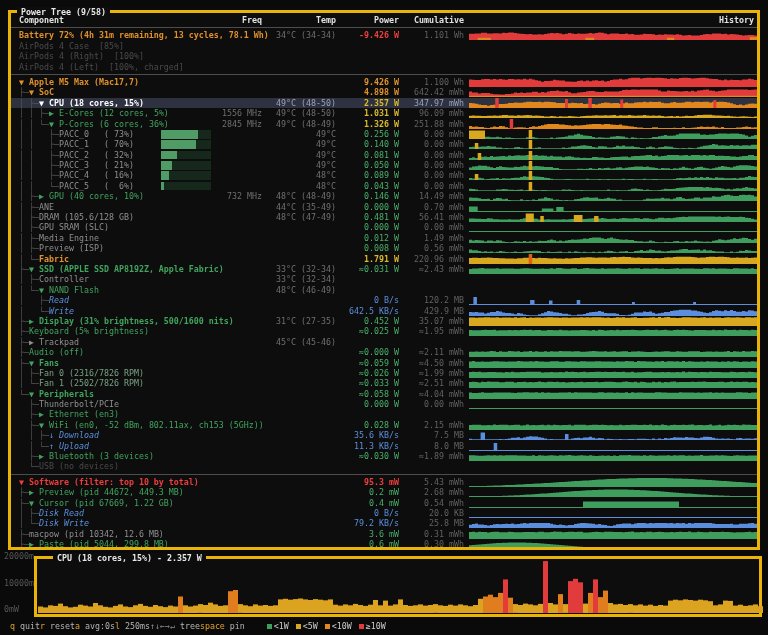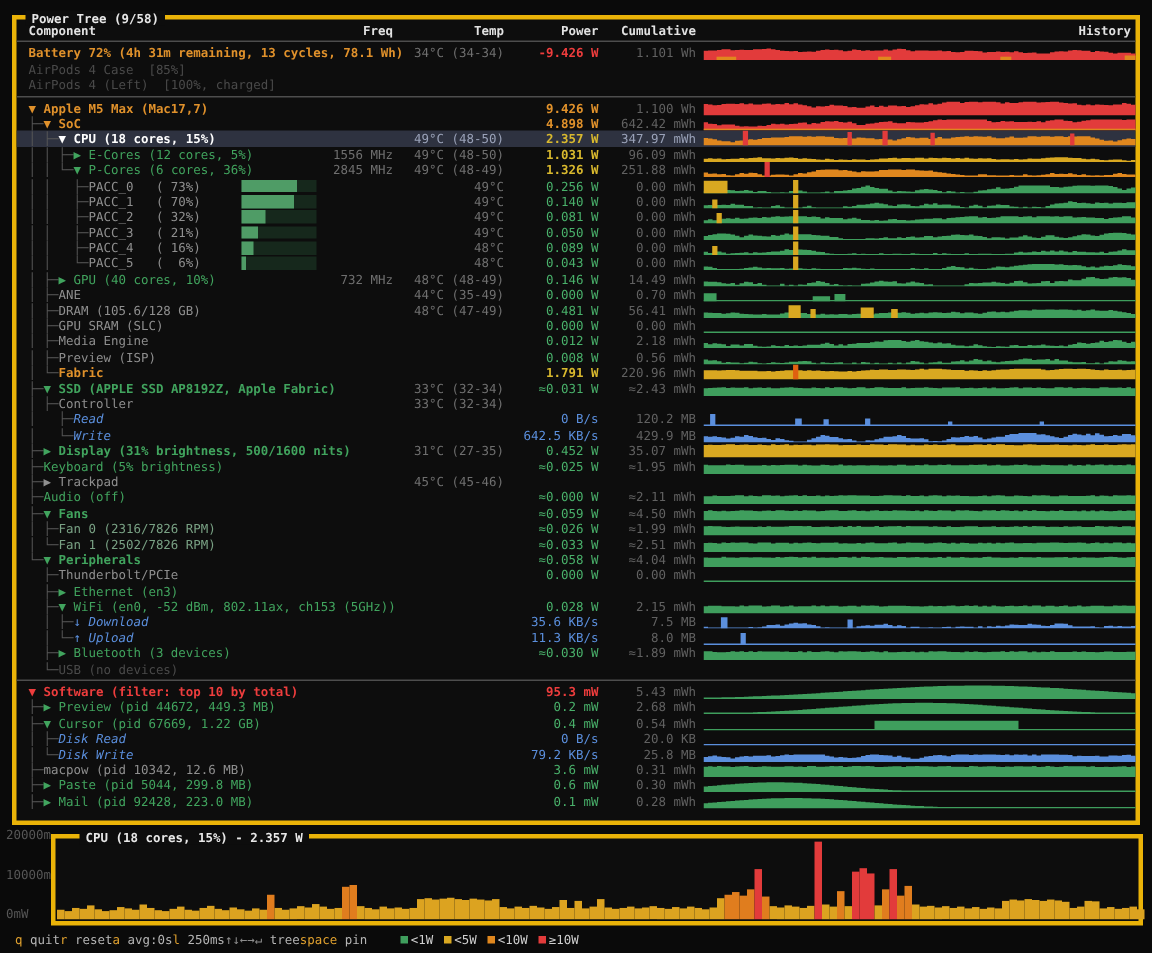--- a/index.html
+++ b/index.html
@@ -58,20 +58,21 @@
         <i></i>
       </div>
       <div class="row"><span class="nm n-orange bold">Battery 72% (4h 31m remaining, 13 cycles, 78.1 Wh)</span><span class="col t-col">34°C (34-34)</span><span class="col w-col w-red">-9.426 W</span><span class="col c-col">1.101 Wh</span><div class="hist"><svg width="291" height="10">
             <path d="M0,10L0,3.8L3,3.8L3,3.7L6,3.7L6,3.6L9,3.6L9,3.4L12,3.4L12,2.8L15,2.8L15,2.8L18,2.8L18,3.5L21,3.5L21,3.4L24,3.4L24,3.2L27,3.2L27,3.3L30,3.3L30,3.4L33,3.4L33,2.8L36,2.8L36,2.9L39,2.9L39,2.6L42,2.6L42,2.4L45,2.4L45,2.9L48,2.9L48,3.4L51,3.4L51,3.8L54,3.8L54,4.0L57,4.0L57,4.2L60,4.2L60,4.0L63,4.0L63,4.6L66,4.6L66,4.5L69,4.5L69,4.3L72,4.3L72,4.5L75,4.5L75,3.9L78,3.9L78,3.4L81,3.4L81,3.0L84,3.0L84,3.3L87,3.3L87,3.1L90,3.1L90,3.5L93,3.5L93,4.2L96,4.2L96,3.8L99,3.8L99,3.0L102,3.0L102,3.4L105,3.4L105,3.9L108,3.9L108,3.5L111,3.5L111,3.8L114,3.8L114,3.7L117,3.7L117,3.6L120,3.6L120,3.0L123,3.0L123,3.6L126,3.6L126,3.0L129,3.0L129,2.5L132,2.5L132,2.7L135,2.7L135,3.5L138,3.5L138,4.2L141,4.2L141,3.6L144,3.6L144,3.6L147,3.6L147,3.6L150,3.6L150,3.9L153,3.9L153,3.9L156,3.9L156,3.6L159,3.6L159,4.2L162,4.2L162,4.0L165,4.0L165,4.7L168,4.7L168,4.8L171,4.8L171,4.6L174,4.6L174,3.8L177,3.8L177,3.9L180,3.9L180,4.0L183,4.0L183,4.2L186,4.2L186,5.0L189,5.0L189,4.6L192,4.6L192,4.7L195,4.7L195,4.3L198,4.3L198,4.6L201,4.6L201,4.5L204,4.5L204,4.8L207,4.8L207,4.2L210,4.2L210,4.8L213,4.8L213,5.4L216,5.4L216,5.2L219,5.2L219,5.0L222,5.0L222,5.6L225,5.6L225,5.6L228,5.6L228,5.6L231,5.6L231,4.9L234,4.9L234,4.3L237,4.3L237,4.1L240,4.1L240,4.3L243,4.3L243,3.6L246,3.6L246,3.4L249,3.4L249,3.5L252,3.5L252,3.9L255,3.9L255,3.8L258,3.8L258,4.6L261,4.6L261,4.0L264,4.0L264,4.3L267,4.3L267,4.5L270,4.5L270,5.1L273,5.1L273,5.6L276,5.6L276,5.2L279,5.2L279,5.1L282,5.1L282,5.1L285,5.1L285,5.6L288,5.6L288,5.5L291,5.5L291,10Z" fill="#e23b3b"></path>
             <rect x="8.7" y="7.8" width="13.1" height="2.2" fill="#e0871e"></rect>
             <rect x="116.4" y="7.8" width="8.7" height="2.2" fill="#e0871e"></rect>
             <rect x="197.9" y="7.8" width="7.3" height="2.2" fill="#e0871e"></rect>
             <rect x="280.8" y="7.0" width="10.2" height="3.0" fill="#e0871e"></rect>
           </svg></div></div>
       <div class="row"><span class="nm n-dgray">AirPods 4 Case  [85%]</span><div class="hist"><svg width="291" height="10"></svg></div></div>
+      <div class="row"><span class="nm n-dgray">AirPods 4 (Right)  [100%]</span><div class="hist"><svg width="291" height="10"></svg></div></div>
       <div class="row"><span class="nm n-dgray">AirPods 4 (Left)  [100%, charged]</span><div class="hist"><svg width="291" height="10"></svg></div></div>
       <div class="sep">
         <i></i>
       </div>
       <div class="row"><span class="nm n-orange bold">▼ Apple M5 Max (Mac17,7)</span><span class="col w-col w-orange">9.426 W</span><span class="col c-col">1.100 Wh</span><div class="hist"><svg width="291" height="10">
             <path d="M0,10L0,2.4L3,2.4L3,2.7L6,2.7L6,3.1L9,3.1L9,3.0L12,3.0L12,2.3L15,2.3L15,2.1L18,2.1L18,2.1L21,2.1L21,2.4L24,2.4L24,1.9L27,1.9L27,2.5L30,2.5L30,2.0L33,2.0L33,2.6L36,2.6L36,2.7L39,2.7L39,2.1L42,2.1L42,2.0L45,2.0L45,2.6L48,2.6L48,2.3L51,2.3L51,2.5L54,2.5L54,1.7L57,1.7L57,2.5L60,2.5L60,1.8L63,1.8L63,2.6L66,2.6L66,3.2L69,3.2L69,3.8L72,3.8L72,4.7L75,4.7L75,3.9L78,3.9L78,4.0L81,4.0L81,3.7L84,3.7L84,2.8L87,2.8L87,3.3L90,3.3L90,3.4L93,3.4L93,3.6L96,3.6L96,4.5L99,4.5L99,4.4L102,4.4L102,4.8L105,4.8L105,4.8L108,4.8L108,4.0L111,4.0L111,3.4L114,3.4L114,4.3L117,4.3L117,3.5L120,3.5L120,4.2L123,4.2L123,3.4L126,3.4L126,3.3L129,3.3L129,3.9L132,3.9L132,3.6L135,3.6L135,4.4L138,4.4L138,3.9L141,3.9L141,3.1L144,3.1L144,2.5L147,2.5L147,2.6L150,2.6L150,1.8L153,1.8L153,2.6L156,2.6L156,2.2L159,2.2L159,1.3L162,1.3L162,0.8L165,0.8L165,0.8L168,0.8L168,0.8L171,0.8L171,1.6L174,1.6L174,1.0L177,1.0L177,0.8L180,0.8L180,0.8L183,0.8L183,1.1L186,1.1L186,0.8L189,0.8L189,0.8L192,0.8L192,0.9L195,0.9L195,1.2L198,1.2L198,2.0L201,2.0L201,1.2L204,1.2L204,1.6L207,1.6L207,1.7L210,1.7L210,1.1L213,1.1L213,0.8L216,0.8L216,0.8L219,0.8L219,0.9L222,0.9L222,1.4L225,1.4L225,1.2L228,1.2L228,1.0L231,1.0L231,0.8L234,0.8L234,0.8L237,0.8L237,1.3L240,1.3L240,1.7L243,1.7L243,2.0L246,2.0L246,1.9L249,1.9L249,2.8L252,2.8L252,3.2L255,3.2L255,2.6L258,2.6L258,3.2L261,3.2L261,2.7L264,2.7L264,2.9L267,2.9L267,3.0L270,3.0L270,3.2L273,3.2L273,2.6L276,2.6L276,2.6L279,2.6L279,1.7L282,1.7L282,2.2L285,2.2L285,2.9L288,2.9L288,2.5L291,2.5L291,10Z" fill="#e23b3b"></path>
           </svg></div></div>
       <div class="row"><span class="pre">├─</span><span class="nm n-orange bold">▼ SoC</span><span class="col w-col w-orange">4.898 W</span><span class="col c-col">642.42 mWh</span><div class="hist"><svg width="291" height="10">
             <path d="M0,10L0,4.5L3,4.5L3,5.5L6,5.5L6,5.6L9,5.6L9,6.5L12,6.5L12,6.0L15,6.0L15,6.0L18,6.0L18,6.0L21,6.0L21,6.8L24,6.8L24,7.3L27,7.3L27,7.2L30,7.2L30,7.4L33,7.4L33,7.4L36,7.4L36,6.9L39,6.9L39,7.0L42,7.0L42,6.4L45,6.4L45,5.5L48,5.5L48,5.9L51,5.9L51,5.5L54,5.5L54,6.0L57,6.0L57,5.6L60,5.6L60,5.5L63,5.5L63,4.8L66,4.8L66,4.7L69,4.7L69,5.8L72,5.8L72,5.0L75,5.0L75,5.4L78,5.4L78,4.4L81,4.4L81,3.9L84,3.9L84,4.0L87,4.0L87,3.6L90,3.6L90,4.3L93,4.3L93,4.6L96,4.6L96,4.1L99,4.1L99,5.2L102,5.2L102,6.3L105,6.3L105,6.3L108,6.3L108,5.5L111,5.5L111,5.3L114,5.3L114,4.9L117,4.9L117,4.3L120,4.3L120,4.1L123,4.1L123,3.9L126,3.9L126,4.8L129,4.8L129,5.1L132,5.1L132,5.1L135,5.1L135,4.3L138,4.3L138,4.5L141,4.5L141,4.6L144,4.6L144,4.6L147,4.6L147,4.4L150,4.4L150,3.9L153,3.9L153,3.1L156,3.1L156,2.7L159,2.7L159,3.0L162,3.0L162,2.6L165,2.6L165,2.6L168,2.6L168,2.7L171,2.7L171,2.6L174,2.6L174,2.6L177,2.6L177,2.6L180,2.6L180,2.6L183,2.6L183,2.6L186,2.6L186,2.6L189,2.6L189,3.6L192,3.6L192,4.5L195,4.5L195,4.4L198,4.4L198,3.6L201,3.6L201,4.0L204,4.0L204,3.9L207,3.9L207,4.3L210,4.3L210,4.4L213,4.4L213,4.3L216,4.3L216,4.1L219,4.1L219,4.4L222,4.4L222,3.8L225,3.8L225,4.5L228,4.5L228,3.5L231,3.5L231,3.2L234,3.2L234,2.7L237,2.7L237,2.6L240,2.6L240,3.5L243,3.5L243,3.7L246,3.7L246,4.5L249,4.5L249,4.1L252,4.1L252,3.5L255,3.5L255,3.2L258,3.2L258,2.6L261,2.6L261,2.6L264,2.6L264,2.6L267,2.6L267,2.6L270,2.6L270,2.6L273,2.6L273,2.6L276,2.6L276,2.6L279,2.6L279,3.0L282,3.0L282,2.7L285,2.7L285,2.6L288,2.6L288,2.8L291,2.8L291,10Z" fill="#e23b3b"></path>
             <rect x="0.0" y="8.8" width="291.0" height="1.2" fill="#e0871e"></rect>
@@ -131,34 +132,35 @@
       <div class="row"><span class="pre">│ ├─</span><span class="nm n-gray">DRAM (105.6/128 GB)</span><span class="col t-col">48°C (47-49)</span><span class="col w-col w-green">0.481 W</span><span class="col c-col">56.41 mWh</span><div class="hist"><svg width="291" height="10">
             <path d="M0,10L0,6.4L3,6.4L3,6.5L6,6.5L6,6.7L9,6.7L9,6.7L12,6.7L12,7.1L15,7.1L15,6.9L18,6.9L18,6.3L21,6.3L21,6.5L24,6.5L24,7.2L27,7.2L27,7.3L30,7.3L30,7.5L33,7.5L33,7.6L36,7.6L36,7.6L39,7.6L39,7.3L42,7.3L42,7.6L45,7.6L45,7.6L48,7.6L48,7.6L51,7.6L51,7.0L54,7.0L54,6.3L57,6.3L57,5.8L60,5.8L60,6.0L63,6.0L63,6.6L66,6.6L66,6.7L69,6.7L69,7.4L72,7.4L72,7.5L75,7.5L75,7.6L78,7.6L78,7.2L81,7.2L81,7.6L84,7.6L84,7.5L87,7.5L87,7.6L90,7.6L90,7.4L93,7.4L93,7.3L96,7.3L96,7.6L99,7.6L99,7.3L102,7.3L102,7.1L105,7.1L105,7.6L108,7.6L108,7.6L111,7.6L111,7.6L114,7.6L114,7.0L117,7.0L117,6.7L120,6.7L120,6.6L123,6.6L123,6.3L126,6.3L126,5.8L129,5.8L129,6.5L132,6.5L132,6.1L135,6.1L135,6.5L138,6.5L138,7.1L141,7.1L141,6.8L144,6.8L144,6.5L147,6.5L147,6.9L150,6.9L150,6.4L153,6.4L153,6.1L156,6.1L156,6.3L159,6.3L159,6.6L162,6.6L162,6.5L165,6.5L165,5.9L168,5.9L168,6.2L171,6.2L171,6.9L174,6.9L174,6.3L177,6.3L177,6.3L180,6.3L180,6.8L183,6.8L183,7.2L186,7.2L186,6.5L189,6.5L189,5.8L192,5.8L192,5.7L195,5.7L195,6.2L198,6.2L198,5.9L201,5.9L201,6.2L204,6.2L204,5.7L207,5.7L207,5.2L210,5.2L210,4.9L213,4.9L213,4.8L216,4.8L216,5.0L219,5.0L219,4.4L222,4.4L222,4.5L225,4.5L225,4.5L228,4.5L228,4.4L231,4.4L231,4.4L234,4.4L234,4.5L237,4.5L237,4.4L240,4.4L240,4.4L243,4.4L243,4.5L246,4.5L246,4.8L249,4.8L249,4.5L252,4.5L252,5.1L255,5.1L255,4.8L258,4.8L258,4.4L261,4.4L261,5.0L264,5.0L264,5.1L267,5.1L267,5.1L270,5.1L270,4.7L273,4.7L273,5.1L276,5.1L276,5.7L279,5.7L279,6.1L282,6.1L282,6.7L285,6.7L285,7.4L288,7.4L288,7.6L291,7.6L291,10Z" fill="#3f9e5d"></path>
             <rect x="56.7" y="1.5" width="8.1" height="8.5" fill="#d9a821"></rect>
             <rect x="71.3" y="4.0" width="3.5" height="6.0" fill="#d9a821"></rect>
             <rect x="104.8" y="3.0" width="8.7" height="7.0" fill="#d9a821"></rect>
             <rect x="125.1" y="4.0" width="4.4" height="6.0" fill="#d9a821"></rect>
           </svg></div></div>
       <div class="row"><span class="pre">│ ├─</span><span class="nm n-gray">GPU SRAM (SLC)</span><span class="col w-col w-green">0.000 W</span><span class="col c-col">0.00 mWh</span><div class="hist"><svg width="291" height="10">
             <path d="M0,10L0,9.0L3,9.0L3,9.0L6,9.0L6,9.0L9,9.0L9,9.0L12,9.0L12,9.0L15,9.0L15,9.0L18,9.0L18,9.0L21,9.0L21,9.0L24,9.0L24,9.0L27,9.0L27,9.0L30,9.0L30,9.0L33,9.0L33,9.0L36,9.0L36,9.0L39,9.0L39,9.0L42,9.0L42,9.0L45,9.0L45,9.0L48,9.0L48,9.0L51,9.0L51,9.0L54,9.0L54,9.0L57,9.0L57,9.0L60,9.0L60,9.0L63,9.0L63,9.0L66,9.0L66,9.0L69,9.0L69,9.0L72,9.0L72,9.0L75,9.0L75,9.0L78,9.0L78,9.0L81,9.0L81,9.0L84,9.0L84,9.0L87,9.0L87,9.0L90,9.0L90,9.0L93,9.0L93,9.0L96,9.0L96,9.0L99,9.0L99,9.0L102,9.0L102,9.0L105,9.0L105,9.0L108,9.0L108,9.0L111,9.0L111,9.0L114,9.0L114,9.0L117,9.0L117,9.0L120,9.0L120,9.0L123,9.0L123,9.0L126,9.0L126,9.0L129,9.0L129,9.0L132,9.0L132,9.0L135,9.0L135,9.0L138,9.0L138,9.0L141,9.0L141,9.0L144,9.0L144,9.0L147,9.0L147,9.0L150,9.0L150,9.0L153,9.0L153,9.0L156,9.0L156,9.0L159,9.0L159,9.0L162,9.0L162,9.0L165,9.0L165,9.0L168,9.0L168,9.0L171,9.0L171,9.0L174,9.0L174,9.0L177,9.0L177,9.0L180,9.0L180,9.0L183,9.0L183,9.0L186,9.0L186,9.0L189,9.0L189,9.0L192,9.0L192,9.0L195,9.0L195,9.0L198,9.0L198,9.0L201,9.0L201,9.0L204,9.0L204,9.0L207,9.0L207,9.0L210,9.0L210,9.0L213,9.0L213,9.0L216,9.0L216,9.0L219,9.0L219,9.0L222,9.0L222,9.0L225,9.0L225,9.0L228,9.0L228,9.0L231,9.0L231,9.0L234,9.0L234,9.0L237,9.0L237,9.0L240,9.0L240,9.0L243,9.0L243,9.0L246,9.0L246,9.0L249,9.0L249,9.0L252,9.0L252,9.0L255,9.0L255,9.0L258,9.0L258,9.0L261,9.0L261,9.0L264,9.0L264,9.0L267,9.0L267,9.0L270,9.0L270,9.0L273,9.0L273,9.0L276,9.0L276,9.0L279,9.0L279,9.0L282,9.0L282,9.0L285,9.0L285,9.0L288,9.0L288,9.0L291,9.0L291,10Z" fill="#3f9e5d"></path>
           </svg></div></div>
-      <div class="row"><span class="pre">│ ├─</span><span class="nm n-gray">Media Engine</span><span class="col w-col w-green">0.012 W</span><span class="col c-col">2.18 mWh</span><div class="hist"><svg width="291" height="10">
+      <div class="row"><span class="pre">│ ├─</span><span class="nm n-gray">Media Engine</span><span class="col w-col w-green">0.012 W</span><span class="col c-col">1.49 mWh</span><div class="hist"><svg width="291" height="10">
             <path d="M0,10L0,6.7L3,6.7L3,7.5L6,7.5L6,6.9L9,6.9L9,7.2L12,7.2L12,7.5L15,7.5L15,8.6L18,8.6L18,7.6L21,7.6L21,7.6L24,7.6L24,8.3L27,8.3L27,7.3L30,7.3L30,7.4L33,7.4L33,8.5L36,8.5L36,9.0L39,9.0L39,9.2L42,9.2L42,9.0L45,9.0L45,8.2L48,8.2L48,8.6L51,8.6L51,8.8L54,8.8L54,8.0L57,8.0L57,8.7L60,8.7L60,8.3L63,8.3L63,8.7L66,8.7L66,8.4L69,8.4L69,7.8L72,7.8L72,7.9L75,7.9L75,7.9L78,7.9L78,7.2L81,7.2L81,6.5L84,6.5L84,7.3L87,7.3L87,8.3L90,8.3L90,7.5L93,7.5L93,8.3L96,8.3L96,7.4L99,7.4L99,7.1L102,7.1L102,6.6L105,6.6L105,6.7L108,6.7L108,6.6L111,6.6L111,6.2L114,6.2L114,5.6L117,5.6L117,5.8L120,5.8L120,4.9L123,4.9L123,4.6L126,4.6L126,4.6L129,4.6L129,4.6L132,4.6L132,5.3L135,5.3L135,5.9L138,5.9L138,5.2L141,5.2L141,4.6L144,4.6L144,5.5L147,5.5L147,5.9L150,5.9L150,6.4L153,6.4L153,6.8L156,6.8L156,6.4L159,6.4L159,7.0L162,7.0L162,6.9L165,6.9L165,7.9L168,7.9L168,8.3L171,8.3L171,8.3L174,8.3L174,8.8L177,8.8L177,8.5L180,8.5L180,7.5L183,7.5L183,8.2L186,8.2L186,8.9L189,8.9L189,9.2L192,9.2L192,9.3L195,9.3L195,8.8L198,8.8L198,9.0L201,9.0L201,9.1L204,9.1L204,8.2L207,8.2L207,8.0L210,8.0L210,8.7L213,8.7L213,8.7L216,8.7L216,8.0L219,8.0L219,8.4L222,8.4L222,8.2L225,8.2L225,7.6L228,7.6L228,8.3L231,8.3L231,8.5L234,8.5L234,8.7L237,8.7L237,8.4L240,8.4L240,8.8L243,8.8L243,7.8L246,7.8L246,7.3L249,7.3L249,6.3L252,6.3L252,6.7L255,6.7L255,7.2L258,7.2L258,6.7L261,6.7L261,6.3L264,6.3L264,5.2L267,5.2L267,6.0L270,6.0L270,5.5L273,5.5L273,4.7L276,4.7L276,4.9L279,4.9L279,5.9L282,5.9L282,6.7L285,6.7L285,5.8L288,5.8L288,6.6L291,6.6L291,10Z" fill="#3f9e5d"></path>
           </svg></div></div>
       <div class="row"><span class="pre">│ ├─</span><span class="nm n-gray">Preview (ISP)</span><span class="col w-col w-green">0.008 W</span><span class="col c-col">0.56 mWh</span><div class="hist"><svg width="291" height="10">
             <path d="M0,10L0,6.6L3,6.6L3,7.3L6,7.3L6,7.2L9,7.2L9,7.9L12,7.9L12,8.8L15,8.8L15,8.3L18,8.3L18,8.7L21,8.7L21,8.6L24,8.6L24,9.2L27,9.2L27,8.8L30,8.8L30,8.1L33,8.1L33,8.5L36,8.5L36,9.1L39,9.1L39,9.3L42,9.3L42,9.0L45,9.0L45,8.5L48,8.5L48,8.9L51,8.9L51,9.0L54,9.0L54,8.6L57,8.6L57,8.2L60,8.2L60,8.1L63,8.1L63,7.8L66,7.8L66,7.7L69,7.7L69,7.9L72,7.9L72,8.9L75,8.9L75,9.3L78,9.3L78,8.5L81,8.5L81,8.9L84,8.9L84,9.0L87,9.0L87,8.7L90,8.7L90,8.5L93,8.5L93,9.3L96,9.3L96,9.3L99,9.3L99,8.6L102,8.6L102,9.3L105,9.3L105,8.3L108,8.3L108,8.7L111,8.7L111,9.3L114,9.3L114,8.8L117,8.8L117,9.3L120,9.3L120,9.3L123,9.3L123,8.8L126,8.8L126,9.3L129,9.3L129,8.7L132,8.7L132,9.3L135,9.3L135,8.6L138,8.6L138,7.7L141,7.7L141,8.0L144,8.0L144,8.7L147,8.7L147,9.3L150,9.3L150,8.6L153,8.6L153,8.5L156,8.5L156,8.0L159,8.0L159,8.9L162,8.9L162,8.9L165,8.9L165,8.0L168,8.0L168,7.8L171,7.8L171,7.1L174,7.1L174,8.0L177,8.0L177,7.4L180,7.4L180,6.4L183,6.4L183,6.9L186,6.9L186,7.8L189,7.8L189,7.4L192,7.4L192,8.2L195,8.2L195,8.5L198,8.5L198,8.0L201,8.0L201,7.6L204,7.6L204,7.5L207,7.5L207,7.2L210,7.2L210,6.5L213,6.5L213,6.0L216,6.0L216,6.1L219,6.1L219,7.0L222,7.0L222,6.7L225,6.7L225,6.7L228,6.7L228,6.4L231,6.4L231,7.4L234,7.4L234,6.4L237,6.4L237,7.4L240,7.4L240,7.3L243,7.3L243,8.1L246,8.1L246,8.5L249,8.5L249,8.5L252,8.5L252,8.4L255,8.4L255,9.2L258,9.2L258,9.2L261,9.2L261,8.6L264,8.6L264,9.3L267,9.3L267,8.7L270,8.7L270,7.8L273,7.8L273,8.0L276,8.0L276,7.1L279,7.1L279,7.5L282,7.5L282,8.0L285,8.0L285,7.9L288,7.9L288,8.3L291,8.3L291,10Z" fill="#3f9e5d"></path>
           </svg></div></div>
       <div class="row"><span class="pre">│ └─</span><span class="nm n-orange bold">Fabric</span><span class="col w-col w-yellow">1.791 W</span><span class="col c-col">220.96 mWh</span><div class="hist"><svg width="291" height="10">
             <path d="M0,10L0,3.9L3,3.9L3,3.8L6,3.8L6,3.8L9,3.8L9,4.0L12,4.0L12,3.8L15,3.8L15,3.7L18,3.7L18,3.6L21,3.6L21,3.8L24,3.8L24,4.1L27,4.1L27,4.1L30,4.1L30,4.2L33,4.2L33,4.2L36,4.2L36,4.5L39,4.5L39,4.5L42,4.5L42,4.4L45,4.4L45,4.7L48,4.7L48,4.3L51,4.3L51,4.2L54,4.2L54,3.8L57,3.8L57,3.8L60,3.8L60,4.2L63,4.2L63,3.9L66,3.9L66,4.2L69,4.2L69,3.8L72,3.8L72,4.1L75,4.1L75,4.0L78,4.0L78,4.3L81,4.3L81,4.5L84,4.5L84,4.3L87,4.3L87,4.5L90,4.5L90,4.6L93,4.6L93,4.7L96,4.7L96,4.3L99,4.3L99,4.6L102,4.6L102,4.3L105,4.3L105,4.0L108,4.0L108,3.9L111,3.9L111,3.5L114,3.5L114,3.6L117,3.6L117,3.3L120,3.3L120,3.3L123,3.3L123,3.6L126,3.6L126,3.7L129,3.7L129,3.4L132,3.4L132,3.4L135,3.4L135,3.5L138,3.5L138,3.7L141,3.7L141,3.3L144,3.3L144,2.9L147,2.9L147,3.3L150,3.3L150,2.9L153,2.9L153,2.8L156,2.8L156,2.9L159,2.9L159,3.1L162,3.1L162,3.4L165,3.4L165,3.7L168,3.7L168,3.6L171,3.6L171,3.7L174,3.7L174,4.1L177,4.1L177,3.9L180,3.9L180,4.0L183,4.0L183,4.3L186,4.3L186,3.9L189,3.9L189,4.2L192,4.2L192,3.9L195,3.9L195,3.5L198,3.5L198,3.3L201,3.3L201,3.4L204,3.4L204,3.0L207,3.0L207,2.8L210,2.8L210,2.8L213,2.8L213,2.8L216,2.8L216,2.8L219,2.8L219,2.8L222,2.8L222,2.9L225,2.9L225,3.3L228,3.3L228,3.8L231,3.8L231,3.6L234,3.6L234,3.4L237,3.4L237,3.0L240,3.0L240,2.8L243,2.8L243,2.8L246,2.8L246,3.0L249,3.0L249,2.8L252,2.8L252,2.8L255,2.8L255,3.0L258,3.0L258,3.3L261,3.3L261,3.7L264,3.7L264,3.8L267,3.8L267,3.4L270,3.4L270,3.7L273,3.7L273,3.7L276,3.7L276,3.5L279,3.5L279,3.9L282,3.9L282,3.7L285,3.7L285,3.5L288,3.5L288,3.2L291,3.2L291,10Z" fill="#d9a821"></path>
             <rect x="59.7" y="0.0" width="3.5" height="10.0" fill="#e06010"></rect>
           </svg></div></div>
       <div class="row"><span class="pre">├─</span><span class="nm n-green bold">▼ SSD (APPLE SSD AP8192Z, Apple Fabric)</span><span class="col t-col">33°C (32-34)</span><span class="col w-col w-green">≈0.031 W</span><span class="col c-col">≈2.43 mWh</span><div class="hist"><svg width="291" height="10">
             <path d="M0,10L0,4.9L3,4.9L3,4.6L6,4.6L6,4.5L9,4.5L9,4.3L12,4.3L12,4.1L15,4.1L15,4.6L18,4.6L18,4.4L21,4.4L21,4.5L24,4.5L24,4.5L27,4.5L27,4.2L30,4.2L30,4.8L33,4.8L33,4.5L36,4.5L36,4.4L39,4.4L39,4.6L42,4.6L42,4.4L45,4.4L45,4.8L48,4.8L48,4.8L51,4.8L51,4.5L54,4.5L54,4.3L57,4.3L57,4.2L60,4.2L60,4.5L63,4.5L63,4.7L66,4.7L66,4.8L69,4.8L69,4.8L72,4.8L72,4.4L75,4.4L75,4.7L78,4.7L78,4.8L81,4.8L81,4.2L84,4.2L84,4.7L87,4.7L87,4.1L90,4.1L90,4.1L93,4.1L93,4.5L96,4.5L96,4.8L99,4.8L99,4.7L102,4.7L102,4.2L105,4.2L105,4.2L108,4.2L108,4.9L111,4.9L111,4.7L114,4.7L114,4.2L117,4.2L117,4.1L120,4.1L120,4.5L123,4.5L123,4.6L126,4.6L126,4.7L129,4.7L129,4.7L132,4.7L132,4.2L135,4.2L135,4.8L138,4.8L138,4.6L141,4.6L141,4.5L144,4.5L144,4.5L147,4.5L147,4.2L150,4.2L150,4.5L153,4.5L153,4.7L156,4.7L156,4.8L159,4.8L159,4.3L162,4.3L162,4.4L165,4.4L165,4.3L168,4.3L168,4.2L171,4.2L171,4.9L174,4.9L174,4.6L177,4.6L177,4.5L180,4.5L180,4.8L183,4.8L183,4.6L186,4.6L186,4.3L189,4.3L189,4.8L192,4.8L192,4.4L195,4.4L195,4.9L198,4.9L198,4.9L201,4.9L201,4.7L204,4.7L204,4.4L207,4.4L207,4.2L210,4.2L210,4.8L213,4.8L213,4.4L216,4.4L216,4.4L219,4.4L219,4.6L222,4.6L222,4.4L225,4.4L225,4.7L228,4.7L228,4.8L231,4.8L231,4.9L234,4.9L234,4.2L237,4.2L237,4.2L240,4.2L240,4.5L243,4.5L243,4.2L246,4.2L246,4.8L249,4.8L249,4.6L252,4.6L252,4.5L255,4.5L255,4.6L258,4.6L258,4.8L261,4.8L261,4.9L264,4.9L264,4.2L267,4.2L267,4.2L270,4.2L270,4.5L273,4.5L273,4.5L276,4.5L276,4.4L279,4.4L279,4.7L282,4.7L282,4.2L285,4.2L285,4.9L288,4.9L288,4.4L291,4.4L291,10Z" fill="#3f9e5d"></path>
           </svg></div></div>
       <div class="row"><span class="pre">│ ├─</span><span class="nm n-gray">Controller</span><span class="col t-col">33°C (32-34)</span><div class="hist"><svg width="291" height="10"></svg></div></div>
+      <div class="row"><span class="pre">│ └─</span><span class="nm n-green">▼ NAND Flash</span><span class="col t-col">48°C (46-49)</span><div class="hist"><svg width="291" height="10"></svg></div></div>
       <div class="row"><span class="pre">│   ├─</span><span class="nm n-blue">Read</span><span class="col w-col w-blue">0 B/s</span><span class="col c-col">120.2 MB</span><div class="hist"><svg width="291" height="10">
             <path d="M0,10L0,9.0L3,9.0L3,9.0L6,9.0L6,9.0L9,9.0L9,9.0L12,9.0L12,9.0L15,9.0L15,9.0L18,9.0L18,9.0L21,9.0L21,9.0L24,9.0L24,9.0L27,9.0L27,9.0L30,9.0L30,9.0L33,9.0L33,9.0L36,9.0L36,9.0L39,9.0L39,9.0L42,9.0L42,9.0L45,9.0L45,9.0L48,9.0L48,9.0L51,9.0L51,9.0L54,9.0L54,9.0L57,9.0L57,9.0L60,9.0L60,9.0L63,9.0L63,9.0L66,9.0L66,9.0L69,9.0L69,9.0L72,9.0L72,9.0L75,9.0L75,9.0L78,9.0L78,9.0L81,9.0L81,9.0L84,9.0L84,9.0L87,9.0L87,9.0L90,9.0L90,9.0L93,9.0L93,9.0L96,9.0L96,9.0L99,9.0L99,9.0L102,9.0L102,9.0L105,9.0L105,9.0L108,9.0L108,9.0L111,9.0L111,9.0L114,9.0L114,9.0L117,9.0L117,9.0L120,9.0L120,9.0L123,9.0L123,9.0L126,9.0L126,9.0L129,9.0L129,9.0L132,9.0L132,9.0L135,9.0L135,9.0L138,9.0L138,9.0L141,9.0L141,9.0L144,9.0L144,9.0L147,9.0L147,9.0L150,9.0L150,9.0L153,9.0L153,9.0L156,9.0L156,9.0L159,9.0L159,9.0L162,9.0L162,9.0L165,9.0L165,9.0L168,9.0L168,9.0L171,9.0L171,9.0L174,9.0L174,9.0L177,9.0L177,9.0L180,9.0L180,9.0L183,9.0L183,9.0L186,9.0L186,9.0L189,9.0L189,9.0L192,9.0L192,9.0L195,9.0L195,9.0L198,9.0L198,9.0L201,9.0L201,9.0L204,9.0L204,9.0L207,9.0L207,9.0L210,9.0L210,9.0L213,9.0L213,9.0L216,9.0L216,9.0L219,9.0L219,9.0L222,9.0L222,9.0L225,9.0L225,9.0L228,9.0L228,9.0L231,9.0L231,9.0L234,9.0L234,9.0L237,9.0L237,9.0L240,9.0L240,9.0L243,9.0L243,9.0L246,9.0L246,9.0L249,9.0L249,9.0L252,9.0L252,9.0L255,9.0L255,9.0L258,9.0L258,9.0L261,9.0L261,9.0L264,9.0L264,9.0L267,9.0L267,9.0L270,9.0L270,9.0L273,9.0L273,9.0L276,9.0L276,9.0L279,9.0L279,9.0L282,9.0L282,9.0L285,9.0L285,9.0L288,9.0L288,9.0L291,9.0L291,10Z" fill="#5b8fdd"></path>
             <rect x="4.4" y="2.0" width="3.5" height="8.0" fill="#5b8fdd"></rect>
             <rect x="61.1" y="5.0" width="4.4" height="5.0" fill="#5b8fdd"></rect>
             <rect x="80.0" y="5.5" width="3.5" height="4.5" fill="#5b8fdd"></rect>
             <rect x="107.7" y="5.0" width="3.5" height="5.0" fill="#5b8fdd"></rect>
             <rect x="163.0" y="7.0" width="2.9" height="3.0" fill="#5b8fdd"></rect>
             <rect x="224.1" y="7.0" width="2.9" height="3.0" fill="#5b8fdd"></rect>
           </svg></div></div>
       <div class="row"><span class="pre">│   └─</span><span class="nm n-blue">Write</span><span class="col w-col w-blue">642.5 KB/s</span><span class="col c-col">429.9 MB</span><div class="hist"><svg width="291" height="10">

